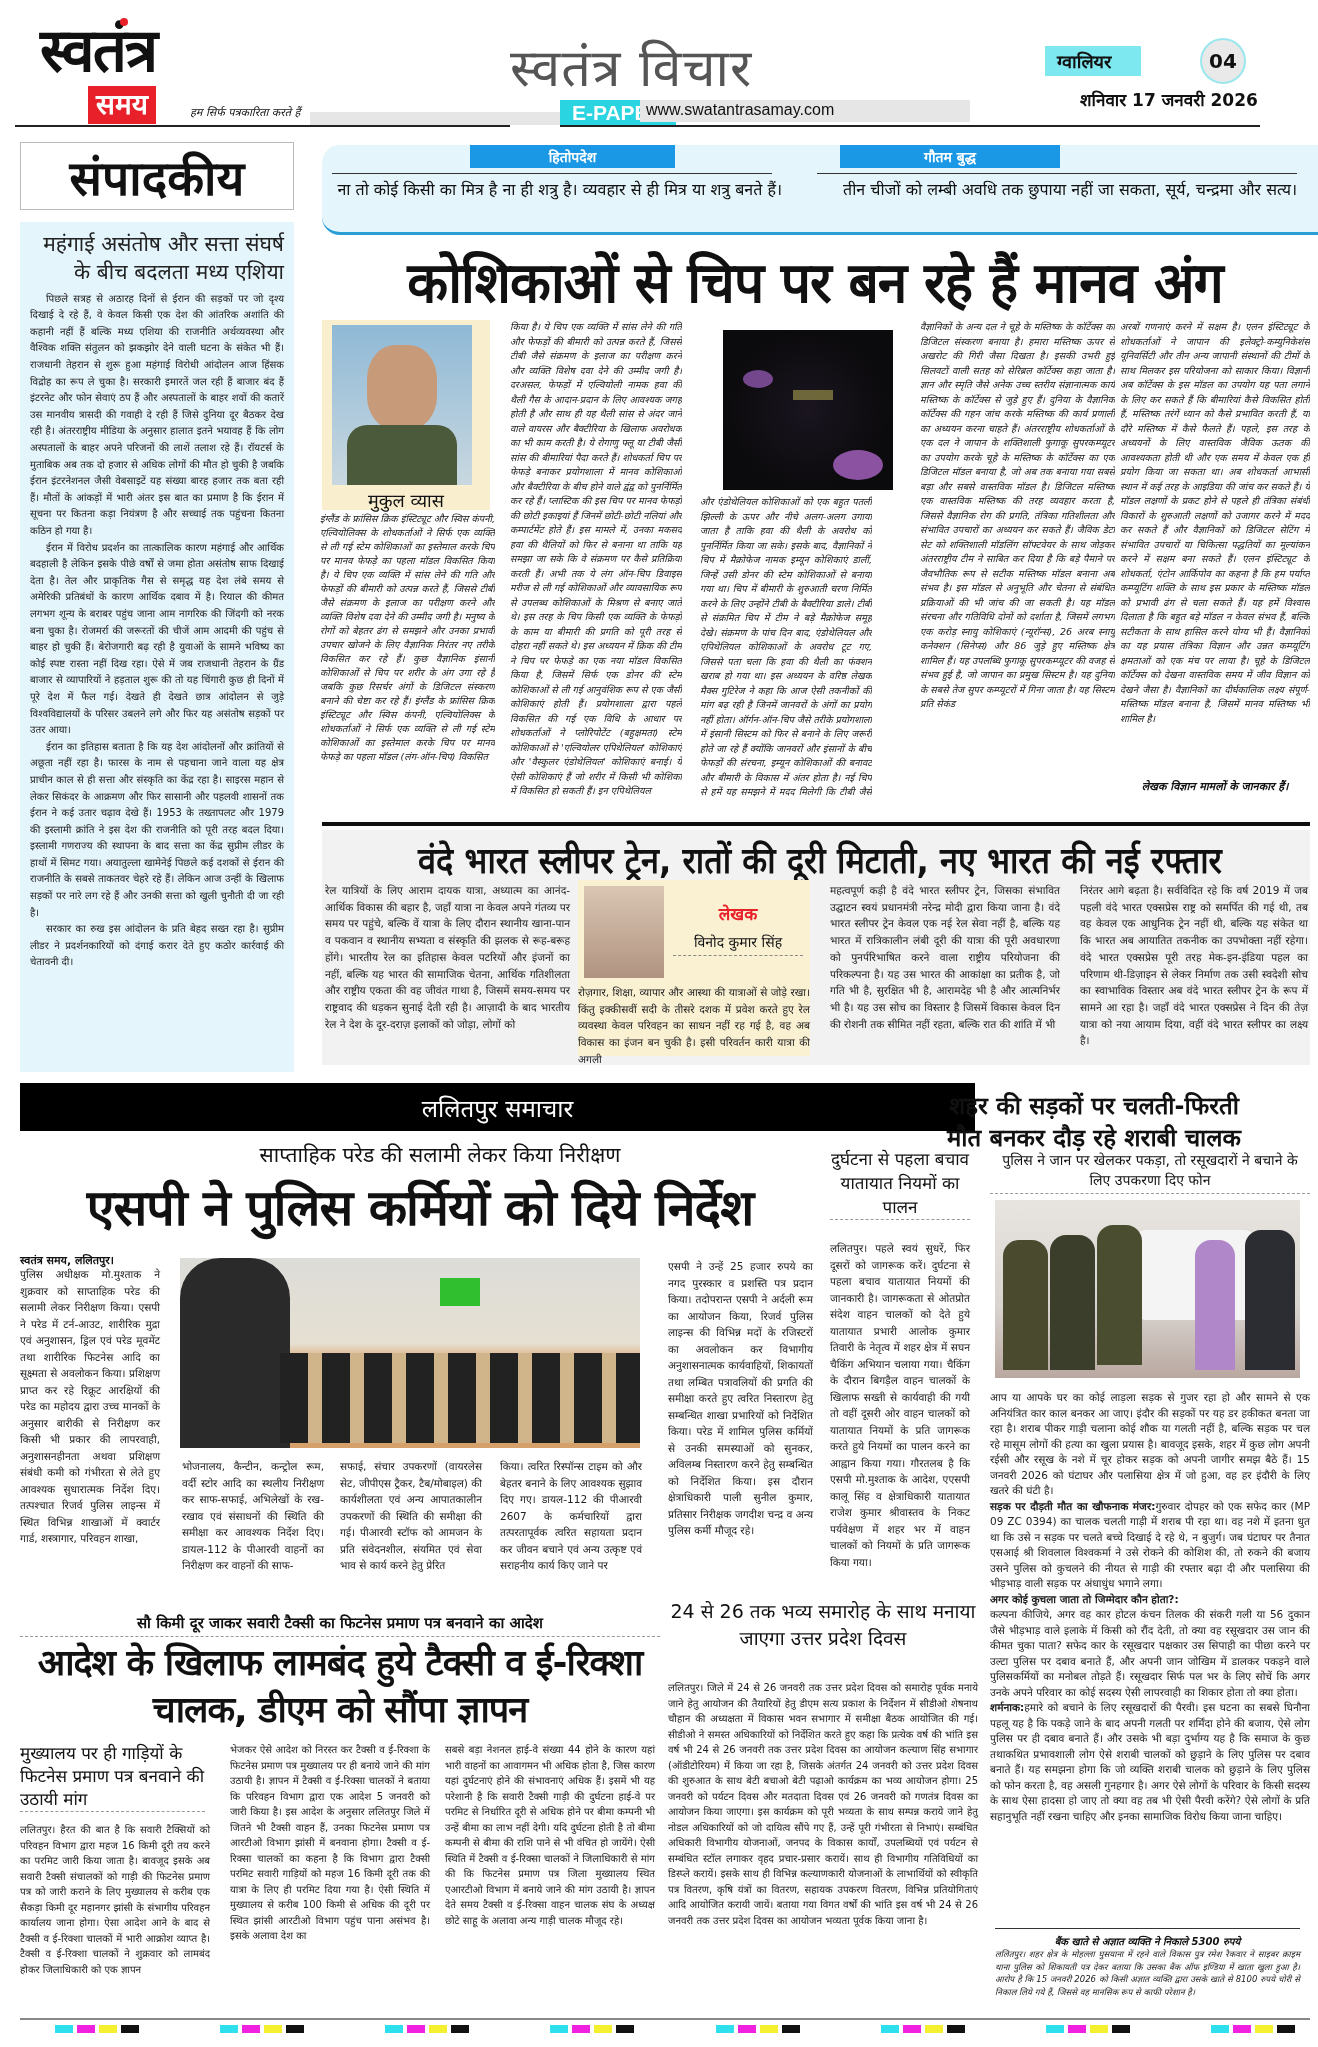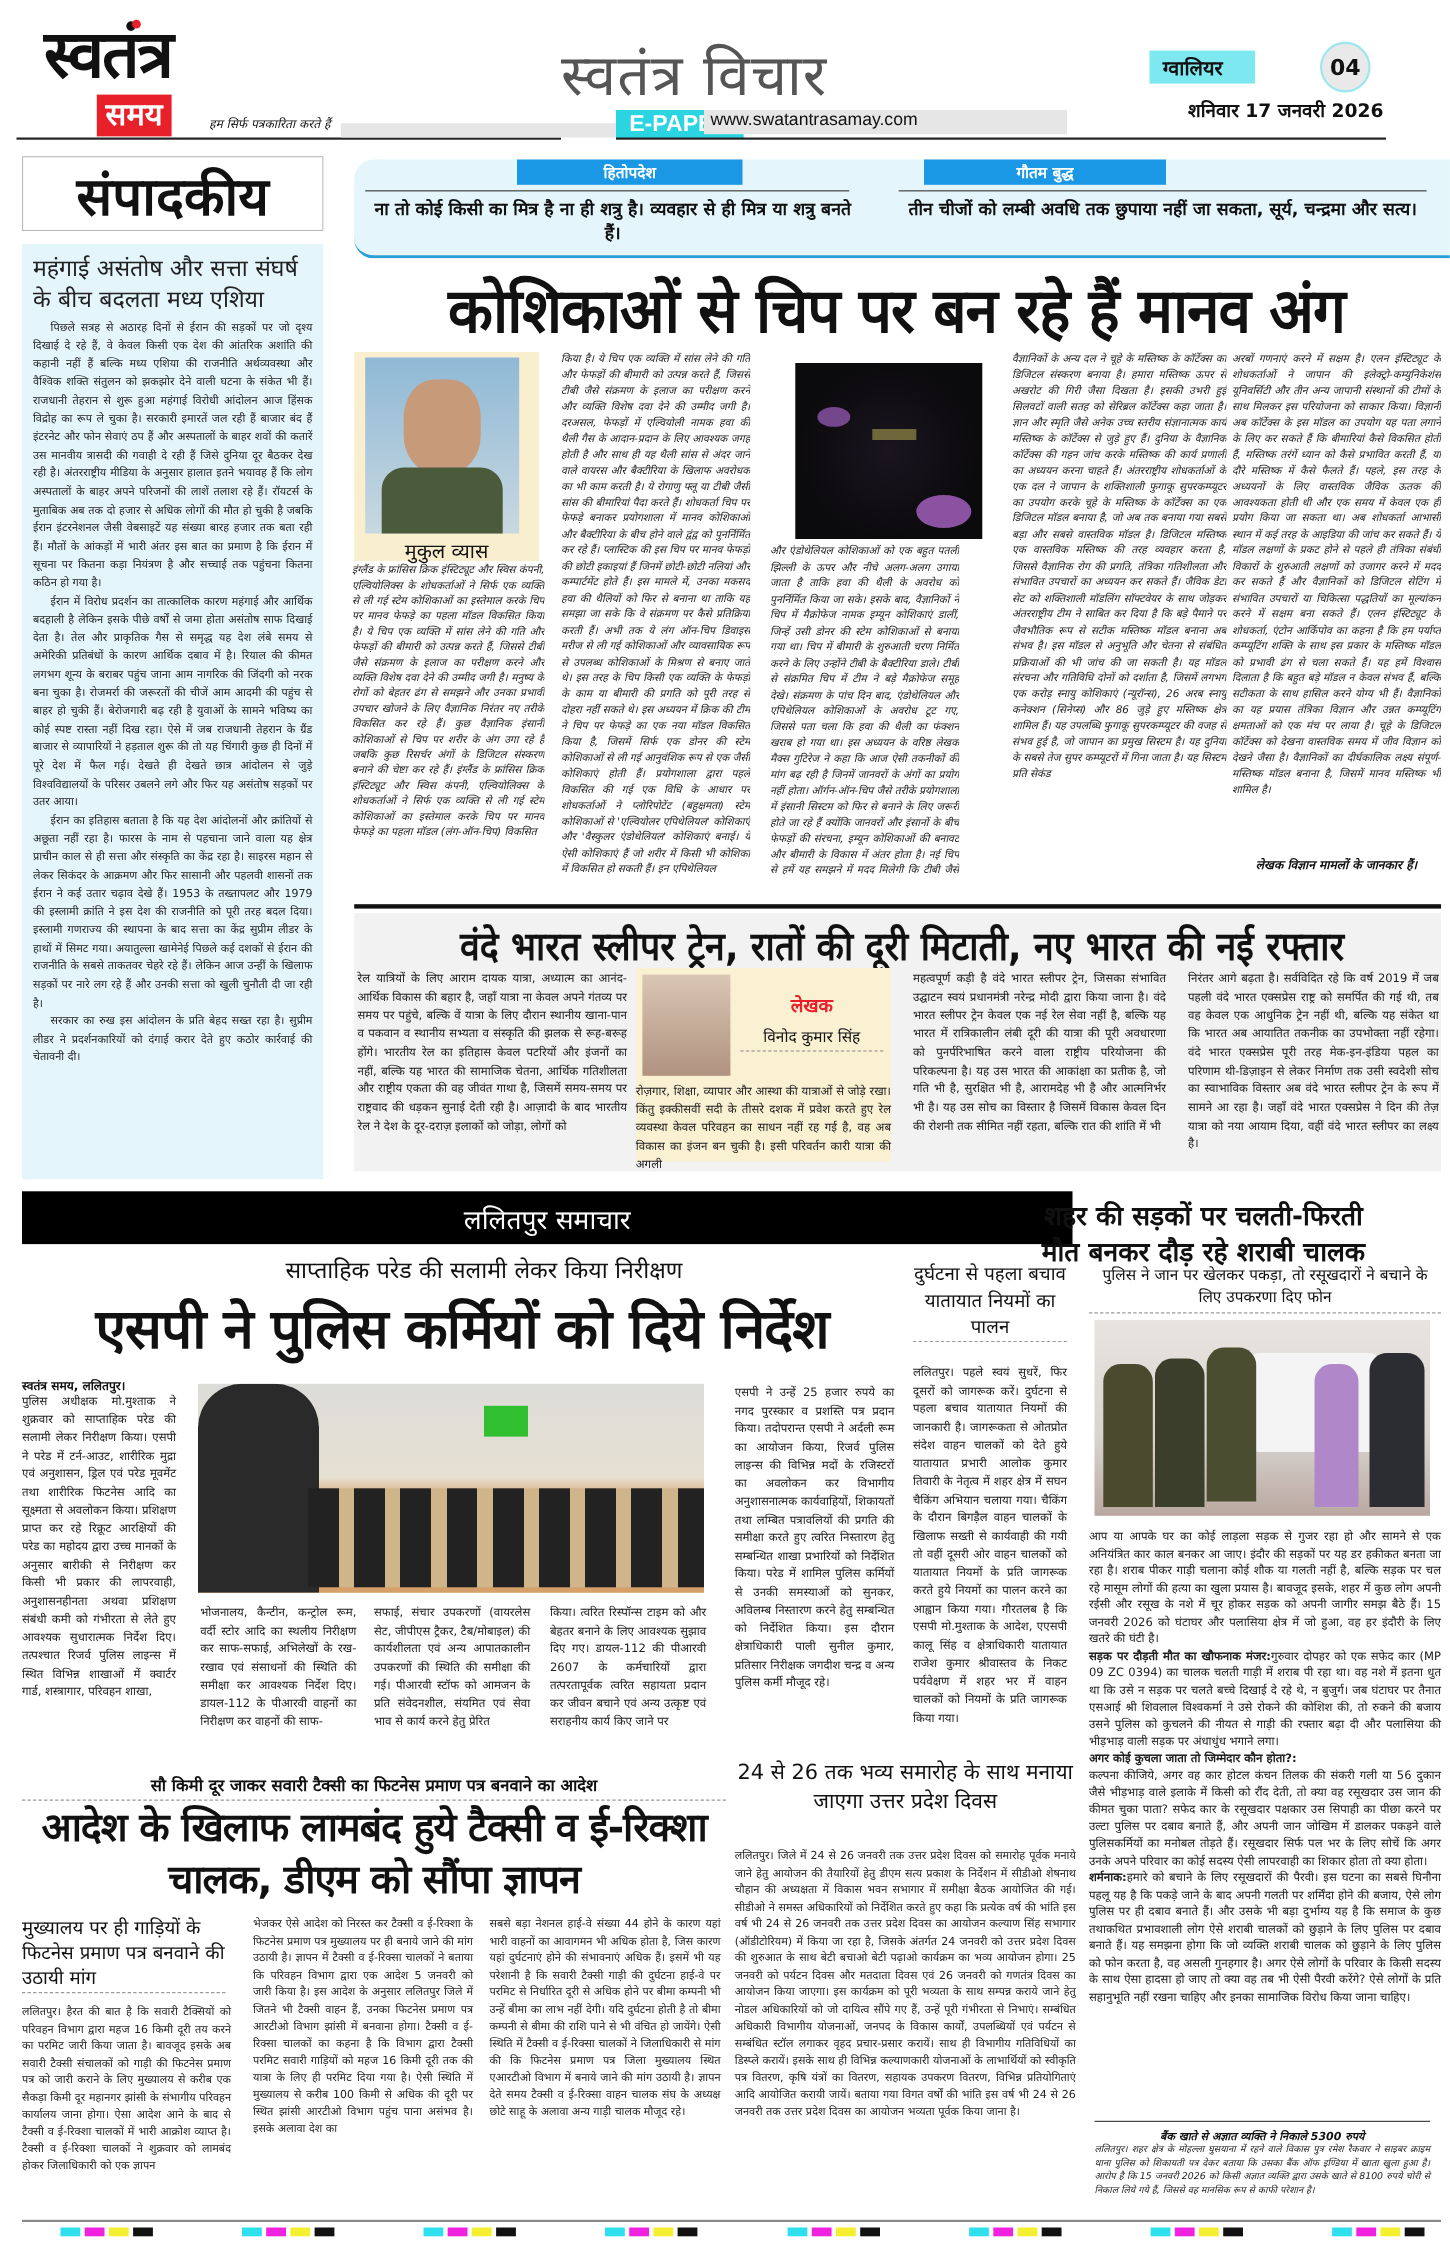--- a/index.html
+++ b/index.html
@@ -13,28 +13,28 @@
 .epaper{left:560px;top:100px;background:#2ad4e0;color:#fff;font-size:21px;font-weight:bold;padding:1px 12px;font-family:"Liberation Sans",sans-serif}
 .site{left:646px;top:101px;font-size:16px;font-family:"Liberation Sans",sans-serif}
 .site-rule{left:560px;top:125px;width:700px;height:2px;background:#222}
 .city-badge{left:1045px;top:46px;background:#7de8f0;font-size:18px;font-weight:bold;padding:3px 30px 3px 12px}
 .page-num{left:1200px;top:38px;width:46px;height:46px;border-radius:50%;background:#e9e9e9;border:2px solid #9be7ee;font-size:20px;font-weight:bold;display:flex;align-items:center;justify-content:center}
 .date{left:1080px;top:88px;font-size:17px;font-weight:bold}
 
 .edit-box{left:20px;top:142px;width:274px;height:68px;border:1px solid #bbb;display:flex;align-items:center;justify-content:center}
 .edit-title{font-size:48px;font-weight:bold;font-family:"DejaVu Serif",serif}
 .edit-panel{left:20px;top:222px;width:274px;height:850px;background:#e4f5fc}
-.edit-head{padding:8px 10px 4px;font-size:21px;text-align:left;line-height:1.35;color:#222}
+.edit-head{padding:8px 10px 4px;font-size:21px;text-align:right;line-height:1.35;color:#222}
 .col-text{font-size:10px;line-height:16.6px;text-align:justify;color:#222;padding:0 10px}
 .col-text p{text-indent:16px}
 
 .quote-panel{left:322px;top:145px;width:1090px;height:90px;background:#e4f5fc;border-radius:18px;border-bottom:3px solid #2a9fd6}
 .q-label{position:absolute;top:0;background:#1a98e6;color:#fff;font-size:14px;font-weight:bold;text-align:center;padding:2px 0}
 .q-line{position:absolute;top:28px;height:1px;background:#333}
-.q-text{position:absolute;top:34px;font-size:16px;text-align:center;line-height:1.35;font-weight:bold}
+.q-text{position:absolute;top:34px;font-size:16px;text-align:right;line-height:1.35;font-weight:normal}
 .main-headline{left:320px;top:242px;width:990px;font-size:56px;font-weight:bold;text-align:center;letter-spacing:-1px;font-family:"DejaVu Sans",sans-serif;transform:scaleX(0.95)}
 .photo-box{background:#f9efcf}
 .photo-face{background:linear-gradient(#8fb9d6,#c9d8e0);position:absolute}
 .italic{font-style:italic}
 .section-rule{height:4px;background:#111}
 .vande-head{left:330px;top:835px;width:980px;font-size:36px;font-weight:bold;text-align:center;transform:scaleX(0.9)}
 .vande-bg{left:322px;top:830px;width:988px;height:235px;background:#f2f2f2}
 .author-box{left:578px;top:880px;width:232px;height:176px;background:#faf1d3}
 .lalit-bar{left:20px;top:1083px;width:955px;height:48px;background:#000;color:#fff;font-size:24px;display:flex;align-items:center;justify-content:center}
 .big-head{font-weight:bold;letter-spacing:-1px}

